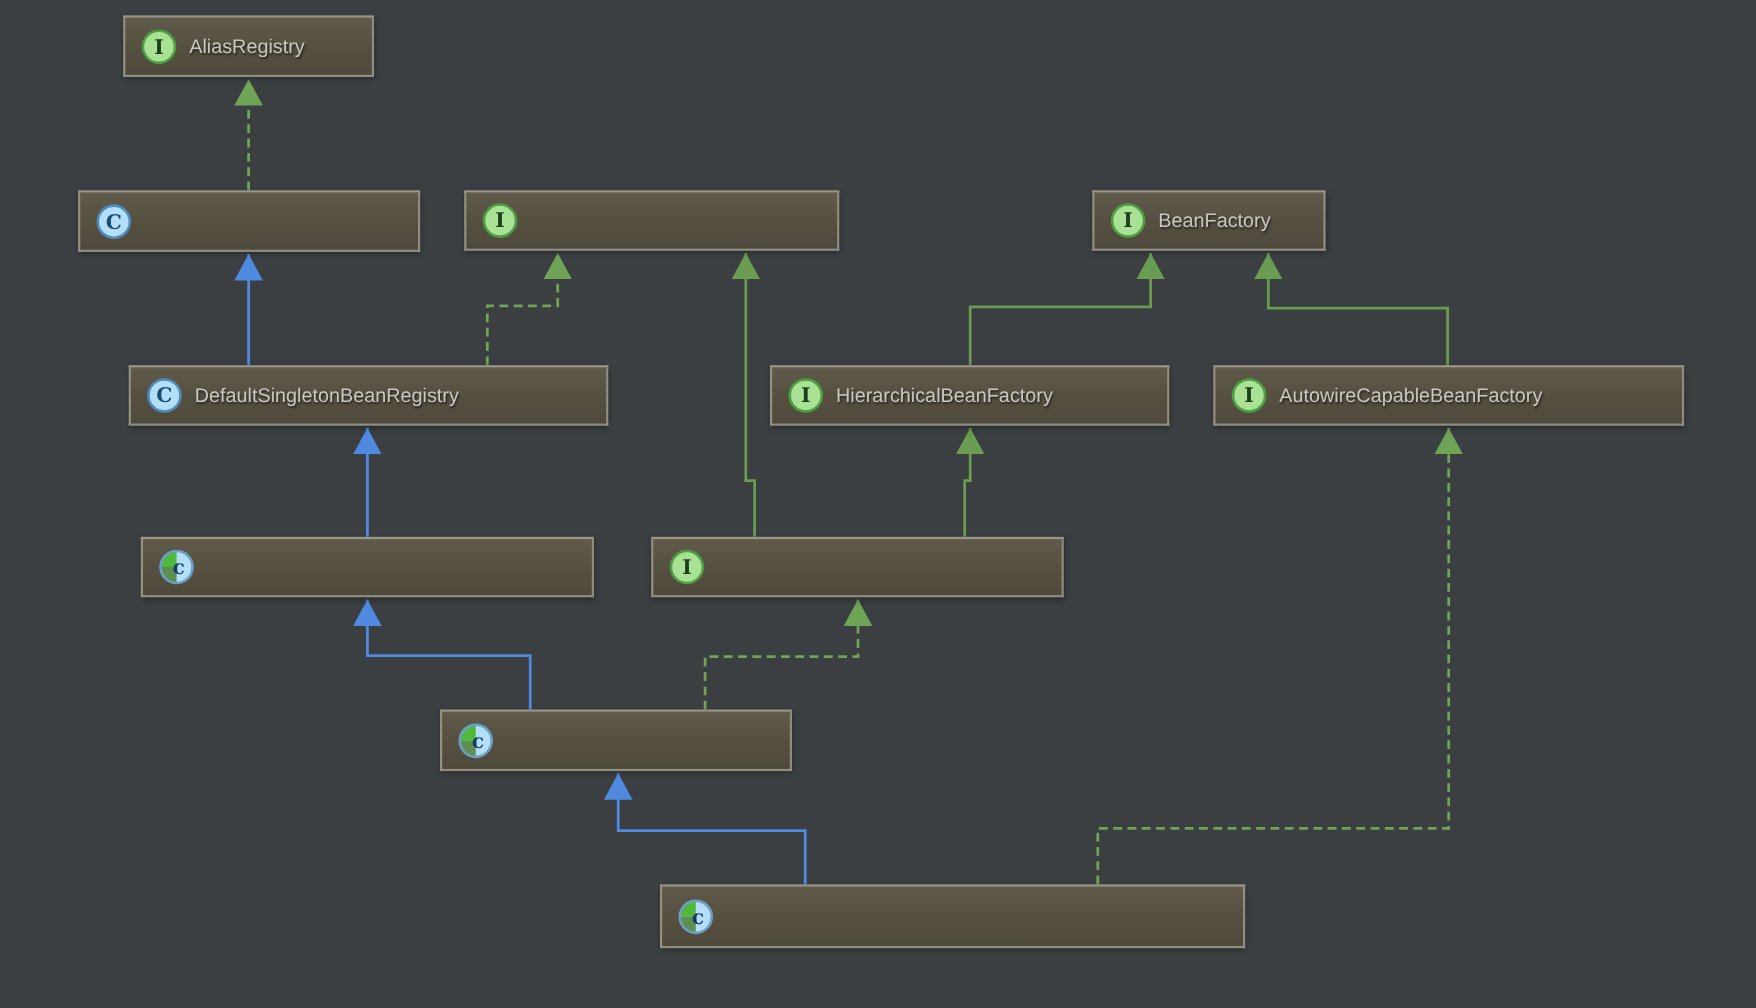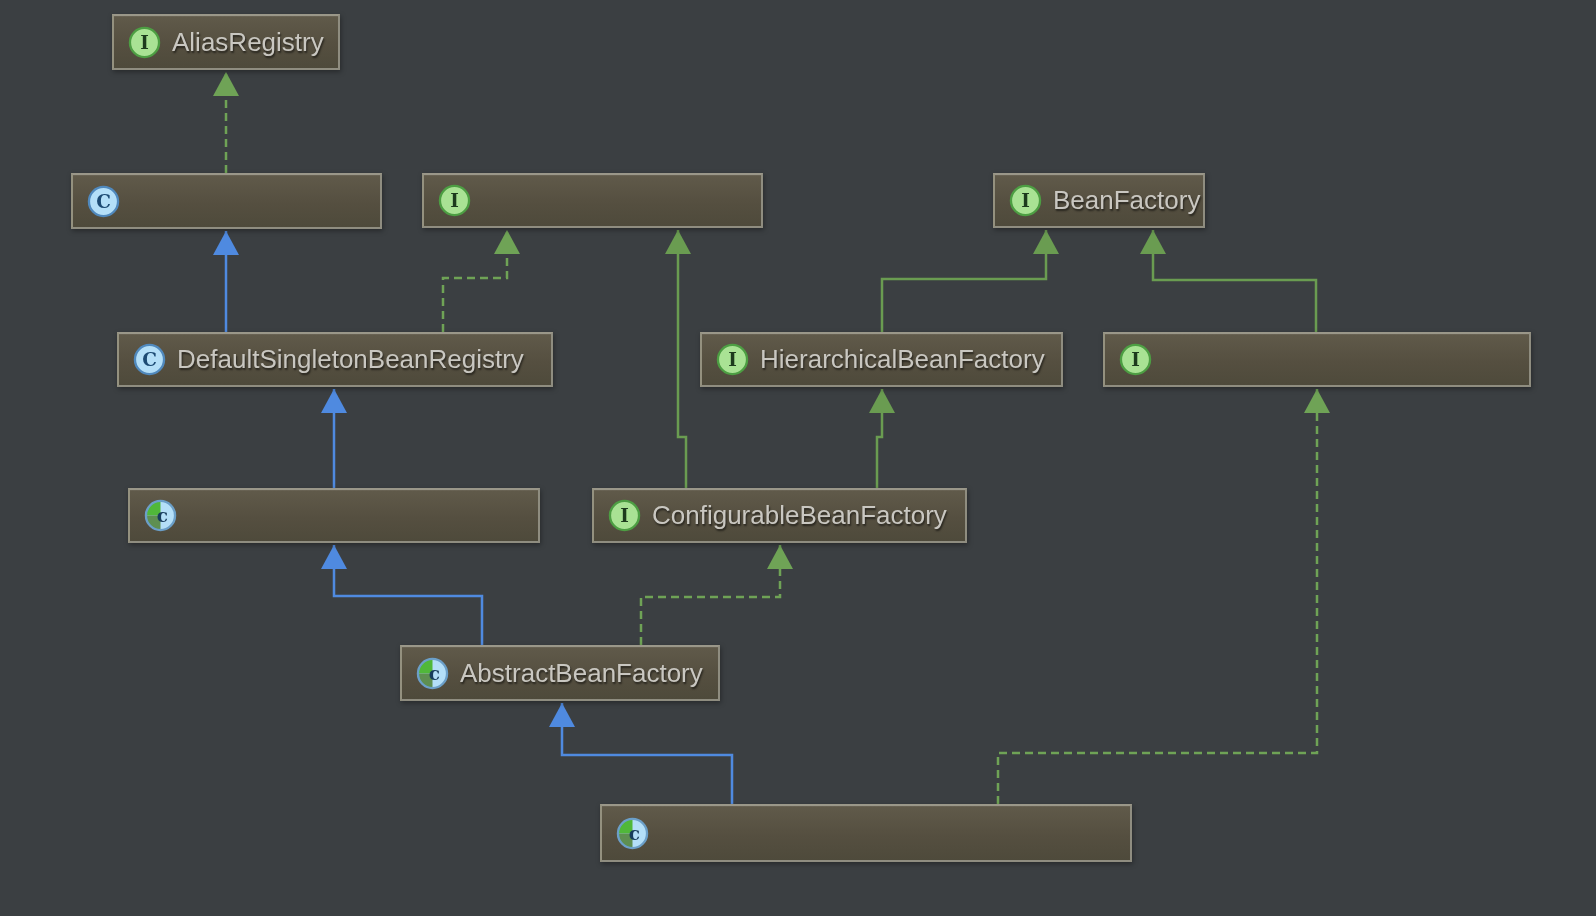--- a/index.html
+++ b/index.html
@@ -17,21 +17,21 @@
     padding-left:14px;
     background:linear-gradient(180deg,#605a4a 0%,#554f40 55%,#4e4a3b 100%);
     border:2px solid #8f8d80;
     border-top-color:#9a9789;
     border-left-color:#94917f;
     box-shadow:1px 2px 5px rgba(0,0,0,0.35), inset 0 1px 0 rgba(255,255,255,0.05);
     cursor:default;
   }
   .node .label{
     color:#c9c7c1;
-    font-size:26px;
+    font-size:18px;
     margin-left:11px;
     white-space:nowrap;
     text-shadow:1px 2px 2px rgba(0,0,0,0.55);
   }
   .node .icon{display:inline-block;width:33px;height:33px;flex:0 0 auto;}
 </style>
 </head>
 <body>
 
 <div class="canvas" id="canvas" style="background: rgb(59, 63, 66);">
@@ -106,47 +106,46 @@
           <text x="17" y="23.5" text-anchor="middle" font-family="DejaVu Serif, serif" font-size="19" font-weight="bold" fill="#1d3b1d">I</text>
         </svg>
         <span class="label">HierarchicalBeanFactory</span>
       </div>
       <div class="node" style="left: 1103px; top: 332px; width: 428px; height: 55px;">
         <svg class="icon" viewBox="0 0 34 34">
           <circle cx="17" cy="17" r="15" fill="#a9e294"></circle>
           <circle cx="17" cy="17" r="15" fill="none" stroke="#4d9e43" stroke-width="2.4"></circle>
           <text x="17" y="23.5" text-anchor="middle" font-family="DejaVu Serif, serif" font-size="19" font-weight="bold" fill="#1d3b1d">I</text>
         </svg>
+        <span class="label">AutowireCapableBeanFactory</span>
       </div>
       <div class="node" style="left: 128px; top: 488px; width: 412px; height: 55px;">
         <svg class="icon" viewBox="0 0 34 34">
           <circle cx="17" cy="17" r="15" fill="#b4dff8"></circle>
           <path d="M17,17 L17,2 A15,15 0 0 0 2,17 Z" fill="#50b83a"></path>
           <path d="M17,17 L2,17 A15,15 0 0 0 17,32 Z" fill="#5e8f51"></path>
           <circle cx="17" cy="17" r="15" fill="none" stroke="#6b9fc8" stroke-width="2.4"></circle>
           <text x="19" y="23.5" text-anchor="middle" font-family="DejaVu Serif, serif" font-size="19" font-weight="bold" fill="#173c5c">c</text>
         </svg>
       </div>
       <div class="node" style="left: 592px; top: 488px; width: 375px; height: 55px;">
         <svg class="icon" viewBox="0 0 34 34">
           <circle cx="17" cy="17" r="15" fill="#a9e294"></circle>
           <circle cx="17" cy="17" r="15" fill="none" stroke="#4d9e43" stroke-width="2.4"></circle>
           <text x="17" y="23.5" text-anchor="middle" font-family="DejaVu Serif, serif" font-size="19" font-weight="bold" fill="#1d3b1d">I</text>
         </svg>
-        <span class="label">ConfigurableBeanFactory</span>
       </div>
       <div class="node" style="left: 400px; top: 645px; width: 320px; height: 56px;">
         <svg class="icon" viewBox="0 0 34 34">
           <circle cx="17" cy="17" r="15" fill="#b4dff8"></circle>
           <path d="M17,17 L17,2 A15,15 0 0 0 2,17 Z" fill="#50b83a"></path>
           <path d="M17,17 L2,17 A15,15 0 0 0 17,32 Z" fill="#5e8f51"></path>
           <circle cx="17" cy="17" r="15" fill="none" stroke="#6b9fc8" stroke-width="2.4"></circle>
           <text x="19" y="23.5" text-anchor="middle" font-family="DejaVu Serif, serif" font-size="19" font-weight="bold" fill="#173c5c">c</text>
         </svg>
-        <span class="label">AbstractBeanFactory</span>
       </div>
       <div class="node" style="left: 600px; top: 804px; width: 532px; height: 58px;">
         <svg class="icon" viewBox="0 0 34 34">
           <circle cx="17" cy="17" r="15" fill="#b4dff8"></circle>
           <path d="M17,17 L17,2 A15,15 0 0 0 2,17 Z" fill="#50b83a"></path>
           <path d="M17,17 L2,17 A15,15 0 0 0 17,32 Z" fill="#5e8f51"></path>
           <circle cx="17" cy="17" r="15" fill="none" stroke="#6b9fc8" stroke-width="2.4"></circle>
           <text x="19" y="23.5" text-anchor="middle" font-family="DejaVu Serif, serif" font-size="19" font-weight="bold" fill="#173c5c">c</text>
         </svg>
       </div>

